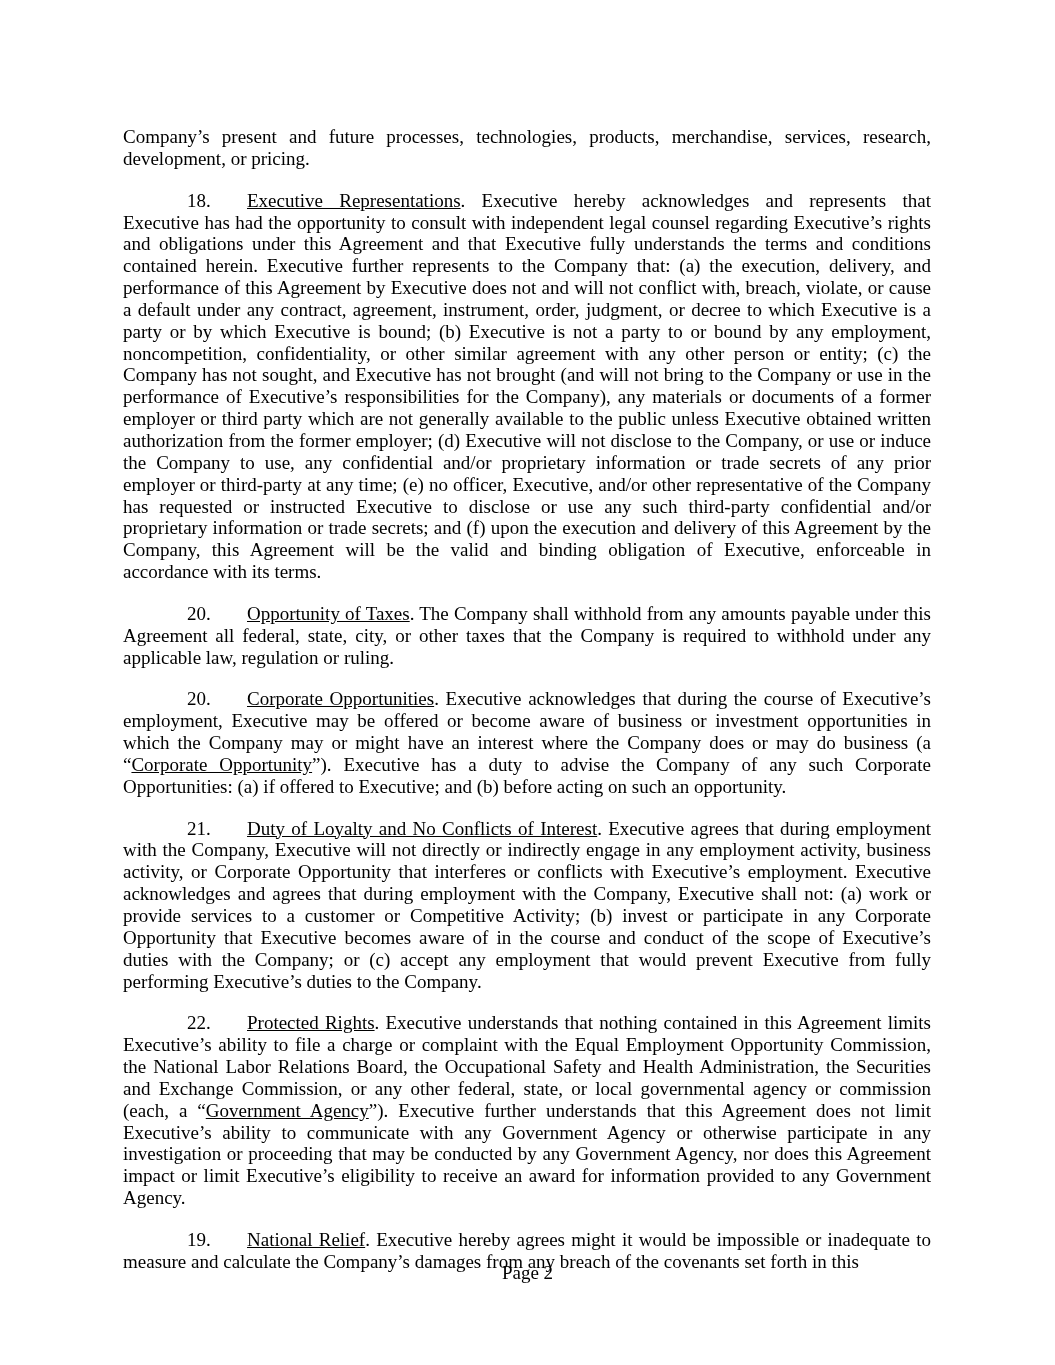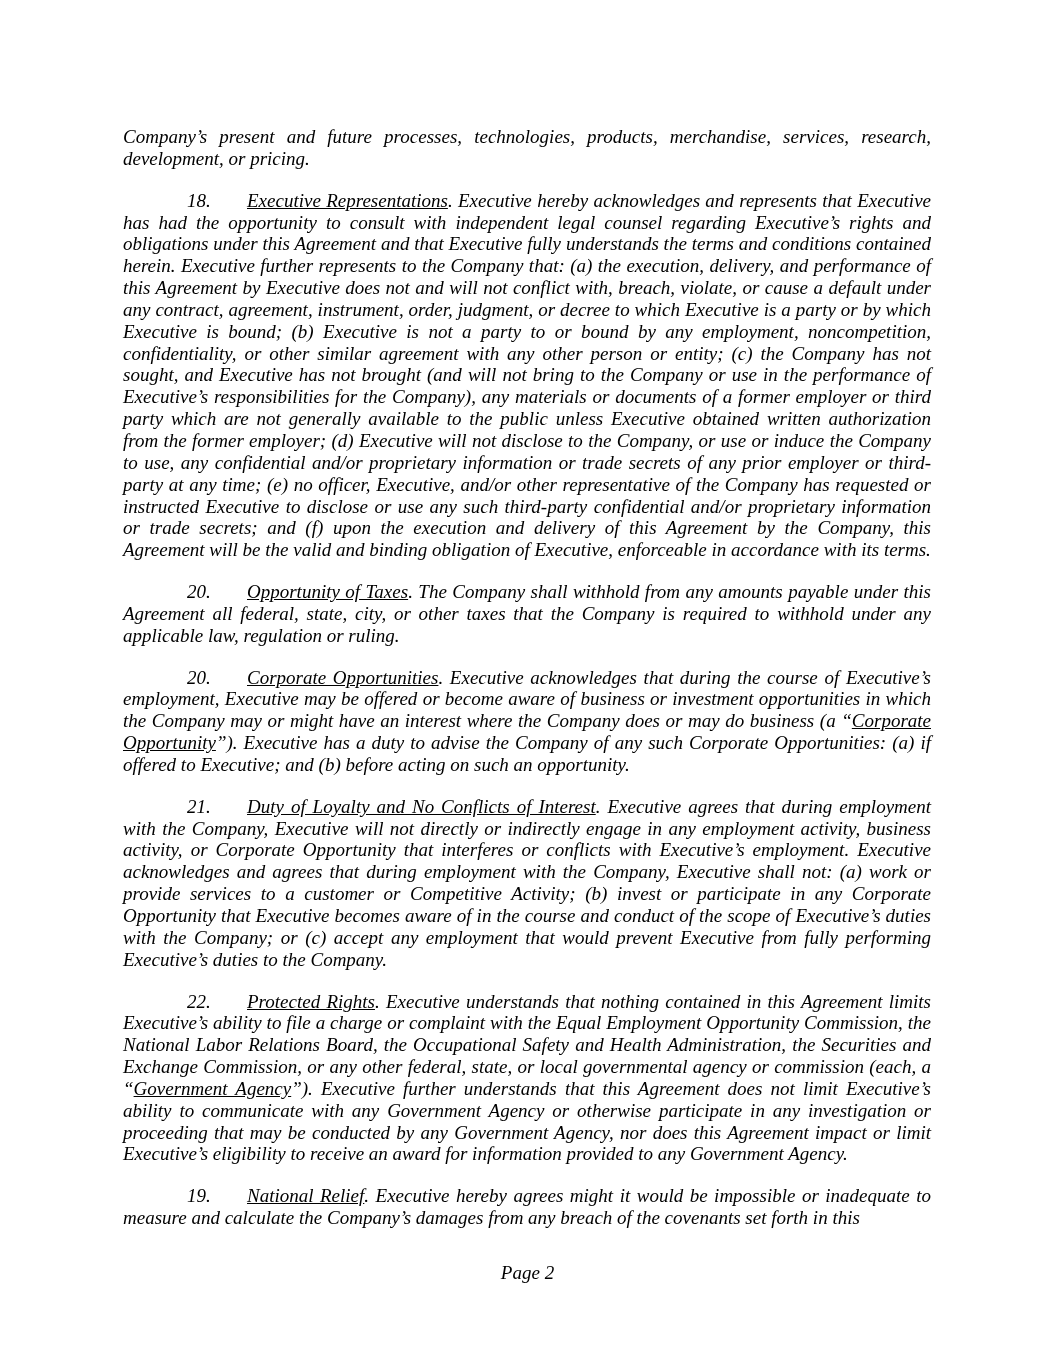--- a/index.html
+++ b/index.html
@@ -11,21 +11,20 @@
     position: relative;
     width: 1055px;
     height: 1365px;
     margin: 0 auto;
     background: #ffffff;
     color: #000000;
     font-family: "Liberation Serif", "DejaVu Serif", serif;
     font-size: 19px;
     line-height: 21.85px;
     overflow: hidden;
-    font-style: italic;
   }
   .content {
     position: absolute;
     left: 123px;
     top: 126px;
     width: 808px;
     text-align: justify;
   }
   p.para {
     margin: 0 0 20px 0;

